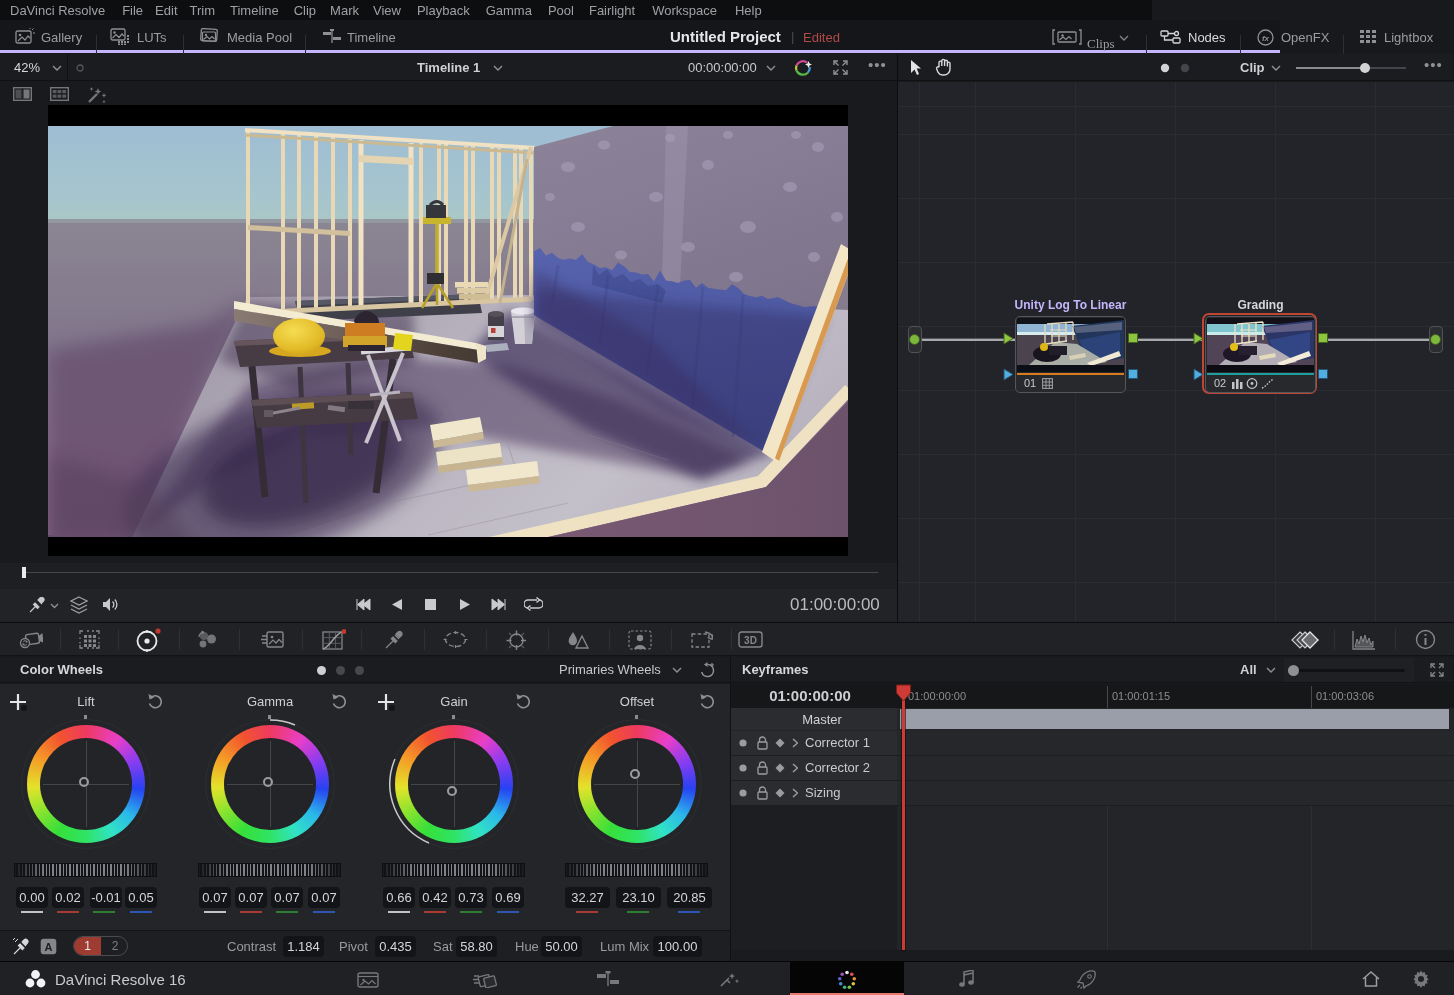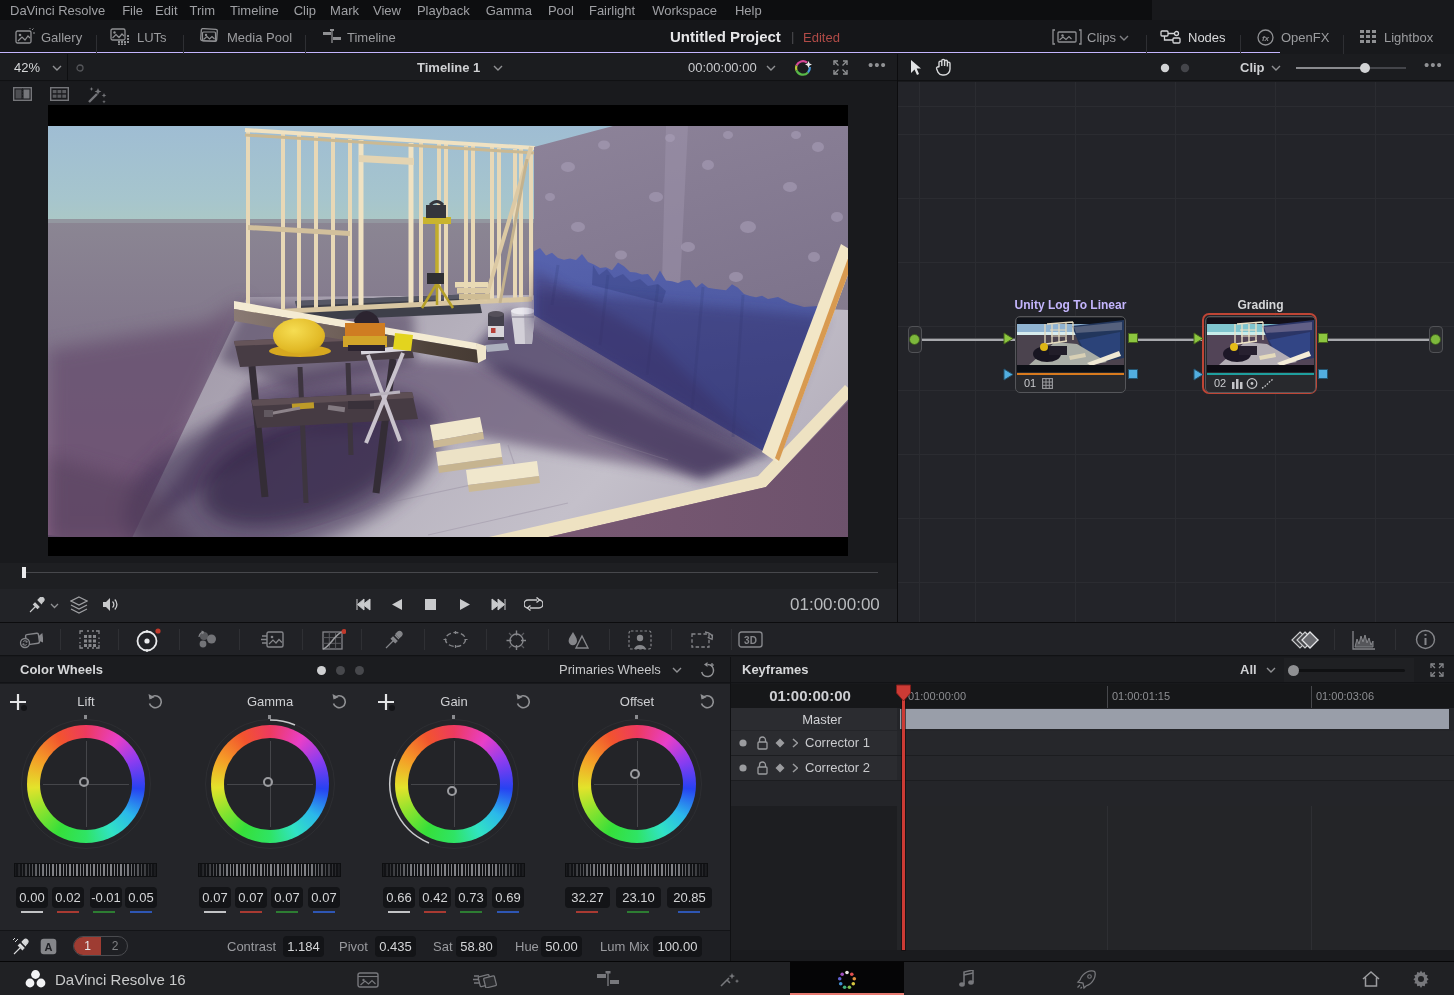--- a/index.html
+++ b/index.html
@@ -45,21 +45,21 @@
       <span style="margin-right:16px;">View</span>
       <span style="margin-right:16px;">Playback</span>
       <span style="margin-right:16px;">Gamma</span>
       <span style="margin-right:15px;">Pool</span>
       <span style="margin-right:17px;">Fairlight</span>
       <span style="margin-right:18px;">Workspace</span>
       <span>Help</span>
     </div>
   </div>
 
-  <div class="abs" id="toolbar2" style="left:0;top:20px;width:1280px;height:33px;background:#151619;border-bottom:1px solid #c4b5fd;color:#9b9c9f;">
+  <div class="abs" id="toolbar2" style="left:0;top:20px;width:1280px;height:33px;background:#151619;border-bottom:3px solid #c4b5fd;color:#9b9c9f;">
 
     <svg class="abs" style="left:15px;top:8px;" width="20" height="17" viewBox="0 0 20 17">
       <rect x="1" y="3" width="15" height="12" rx="1.5" fill="none" stroke="#8f9093" stroke-width="1.3"></rect>
       <circle cx="5" cy="7" r="1.3" fill="#8f9093"></circle>
         <path d="M3 13 L7 9 L10 12 L13 8 L15 10" fill="none" stroke="#8f9093" stroke-width="1.2"></path>
       <path d="M17 2 l1.5 -1.5 M18 5 h2 M15 1 v-1" stroke="#8f9093" stroke-width="1"></path>
     </svg>
     <span class="abs" style="left:41px;top:10px;">Gallery</span>
     <div class="abs" style="left:96px;top:26px;width:1px;height:22px;background:#2e2f33;margin-top:-11px;"></div>
 
@@ -102,21 +102,21 @@
     <span class="abs" style="left:670px;top:8px;font-size:15px;font-weight:bold;color:#e6e6e8;">Untitled Project</span>
     <span class="abs" style="left:791px;top:9px;color:#4a4b4f;">|</span>
     <span class="abs" style="left:803px;top:10px;color:#b04b47;">Edited</span>
 
     <svg class="abs" style="left:1052px;top:9px;" width="30" height="16" viewBox="0 0 30 16">
       <path d="M3 1 h-2 v14 h2 M27 1 h2 v14 h-2" stroke="#8f9093" stroke-width="1.3" fill="none"></path>
       <rect x="6" y="3" width="18" height="10" rx="1" fill="none" stroke="#8f9093" stroke-width="1.3"></rect>
       <circle cx="10.5" cy="6.5" r="1.2" fill="#8f9093"></circle>
         <path d="M7.5 11 L11 8 L14 10.5 L17 7.5 L19.5 10" fill="none" stroke="#8f9093" stroke-width="1.1"></path>
     </svg>
-    <span class="abs" style="left:1087px;top:10px;">Clips</span>
+    <span class="abs" style="left:1087px;top:16px;font-family:Liberation Serif, serif;">Clips</span>
     <svg class="abs" style="left:1119px;top:15px;" width="10" height="6" viewBox="0 0 10 6">
         <path d="M1 1 L5 5 L9 1" stroke="#808184" stroke-width="1.4" fill="none"></path>
       </svg>
     <div class="abs" style="left:1146px;top:15px;width:1px;height:22px;background:#2e2f33;"></div>
 
     <svg class="abs" style="left:1160px;top:9px;" width="22" height="16" viewBox="0 0 22 16">
       <rect x="1" y="2" width="7" height="5" rx="1" fill="none" stroke="#d4d5d7" stroke-width="1.3"></rect>
       <rect x="13" y="9" width="7" height="5" rx="1" fill="none" stroke="#d4d5d7" stroke-width="1.3"></rect>
       <circle cx="16.5" cy="4.5" r="2" fill="none" stroke="#d4d5d7" stroke-width="1.3"></circle>
       <path d="M8 4.5 h6.5 M4.5 7 v4 h8.5" stroke="#d4d5d7" stroke-width="1.3" fill="none"></path>
@@ -912,20 +912,30 @@
     <div class="kfrow" style="top:72px;">
         <svg class="kfico" width="62" height="16" viewBox="0 0 62 16">
           <circle cx="7" cy="8" r="3.6" fill="#9b9c9f"></circle>
           <rect x="22" y="7" width="9" height="7" rx="1" fill="none" stroke="#9b9c9f" stroke-width="1.3"></rect>
           <path d="M23.5 7 V5 a3 3 0 0 1 6 0 V7" fill="none" stroke="#9b9c9f" stroke-width="1.3"></path>
           <path d="M44 3.5 L48.5 8 L44 12.5 L39.5 8 Z" fill="#9b9c9f"></path>
           <path d="M57 4 l4.5 4 -4.5 4" fill="none" stroke="#9b9c9f" stroke-width="1.5"></path>
         </svg>
         <span class="kflbl">Corrector 2</span>
       </div>
+    <div class="kfrow" style="top:97px;">
+        <svg class="kfico" width="62" height="16" viewBox="0 0 62 16">
+          <circle cx="7" cy="8" r="3.6" fill="#9b9c9f"></circle>
+          <rect x="22" y="7" width="9" height="7" rx="1" fill="none" stroke="#9b9c9f" stroke-width="1.3"></rect>
+          <path d="M23.5 7 V5 a3 3 0 0 1 6 0 V7" fill="none" stroke="#9b9c9f" stroke-width="1.3"></path>
+          <path d="M44 3.5 L48.5 8 L44 12.5 L39.5 8 Z" fill="#9b9c9f"></path>
+          <path d="M57 4 l4.5 4 -4.5 4" fill="none" stroke="#9b9c9f" stroke-width="1.5"></path>
+        </svg>
+        <span class="kflbl">Sizing</span>
+      </div>
 
     <div class="abs" style="left:0;top:122px;width:167px;height:144px;background:#1d1e21;"></div>
     <div class="abs" style="left:167px;top:122px;width:557px;height:144px;background:#242528;"></div>
     <div class="abs" style="left:377px;top:122px;width:1px;height:144px;background:#2e2f33;"></div>
     <div class="abs" style="left:581px;top:122px;width:1px;height:144px;background:#2e2f33;"></div>
     <div class="abs" style="left:0;top:266px;width:724px;height:11px;background:#1a1b1e;"></div>
 
     <div class="abs" style="left:172px;top:8px;width:3px;height:258px;background:#cc3b35;box-shadow:0 0 0 1px rgba(20,10,10,0.6);"></div>
     <svg class="abs" style="left:165px;top:0px;" width="17" height="18" viewBox="0 0 17 18">
         <path d="M1.5 1 H15.5 V9 L8.5 17 L1.5 9 Z" fill="#cc3b35" stroke="#7e1f1c" stroke-width="1"></path>

